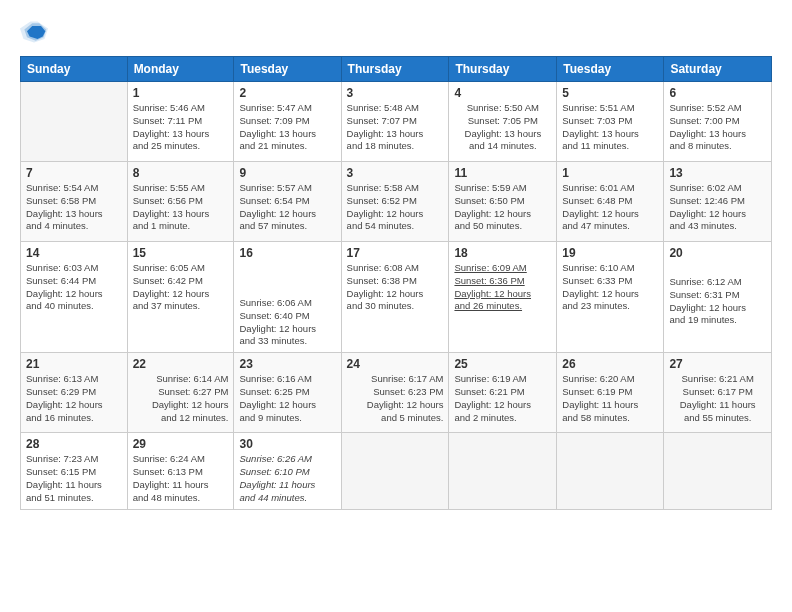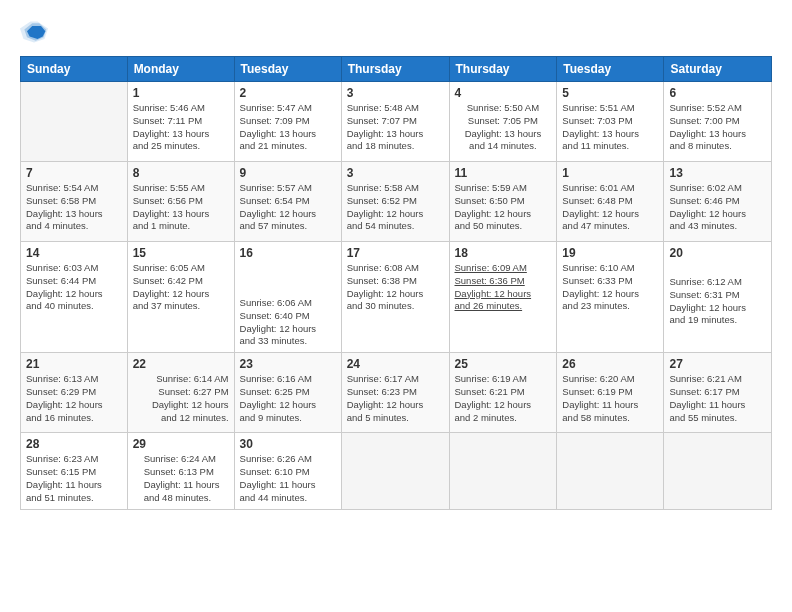--- a/index.html
+++ b/index.html
@@ -221,21 +221,21 @@
           <td>
             <span class="day-num">1</span>
             <div class="day-info" style="white-space: pre-line;">Sunrise: 6:01 AM
 Sunset: 6:48 PM
 Daylight: 12 hours
 and 47 minutes.</div>
           </td>
           <td>
             <span class="day-num">13</span>
             <div class="day-info" style="white-space: pre-line;">Sunrise: 6:02 AM
-Sunset: 6:46 PM
+Sunset: 12:46 PM
 Daylight: 12 hours
 and 43 minutes.</div>
           </td>
         </tr>
         <tr>
           <td>
             <span class="day-num">14</span>
             <div class="day-info" style="white-space: pre-line;">Sunrise: 6:03 AM
 Sunset: 6:44 PM
 Daylight: 12 hours
@@ -301,65 +301,65 @@
           </td>
           <td>
             <span class="day-num">23</span>
             <div class="day-info" style="white-space: pre-line;">Sunrise: 6:16 AM
 Sunset: 6:25 PM
 Daylight: 12 hours
 and 9 minutes.</div>
           </td>
           <td>
             <span class="day-num">24</span>
-            <div class="day-info" style="white-space: pre-line;">Sunrise: 6:17 AM
+            <div class="day-info" style="white-space: pre-line; text-align: right;">Sunrise: 6:17 AM
 Sunset: 6:23 PM
 Daylight: 12 hours
 and 5 minutes.</div>
           </td>
           <td>
             <span class="day-num">25</span>
             <div class="day-info" style="white-space: pre-line;">Sunrise: 6:19 AM
 Sunset: 6:21 PM
 Daylight: 12 hours
 and 2 minutes.</div>
           </td>
           <td>
             <span class="day-num">26</span>
             <div class="day-info" style="white-space: pre-line;">Sunrise: 6:20 AM
 Sunset: 6:19 PM
 Daylight: 11 hours
 and 58 minutes.</div>
           </td>
           <td>
             <span class="day-num">27</span>
-            <div class="day-info" style="white-space: pre-line;">Sunrise: 6:21 AM
+            <div class="day-info" style="white-space: pre-line; text-align: center;">Sunrise: 6:21 AM
 Sunset: 6:17 PM
 Daylight: 11 hours
 and 55 minutes.</div>
           </td>
         </tr>
         <tr class="last-row">
           <td>
             <span class="day-num">28</span>
-            <div class="day-info" style="white-space: pre-line;">Sunrise: 6:23 AM
+            <div class="day-info" style="white-space: pre-line;">Sunrise: 7:23 AM
 Sunset: 6:15 PM
 Daylight: 11 hours
 and 51 minutes.</div>
           </td>
           <td>
             <span class="day-num">29</span>
-            <div class="day-info" style="white-space: pre-line; margin-left: 11px;">Sunrise: 6:24 AM
+            <div class="day-info" style="white-space: pre-line;">Sunrise: 6:24 AM
 Sunset: 6:13 PM
 Daylight: 11 hours
 and 48 minutes.</div>
           </td>
           <td>
             <span class="day-num">30</span>
-            <div class="day-info" style="white-space: pre-line;">Sunrise: 6:26 AM
+            <div class="day-info" style="white-space: pre-line; font-style: italic;">Sunrise: 6:26 AM
 Sunset: 6:10 PM
 Daylight: 11 hours
 and 44 minutes.</div>
           </td>
           <td class="empty-cell"></td>
           <td class="empty-cell"></td>
           <td class="empty-cell"></td>
           <td class="empty-cell"></td>
         </tr>
       </tbody>

